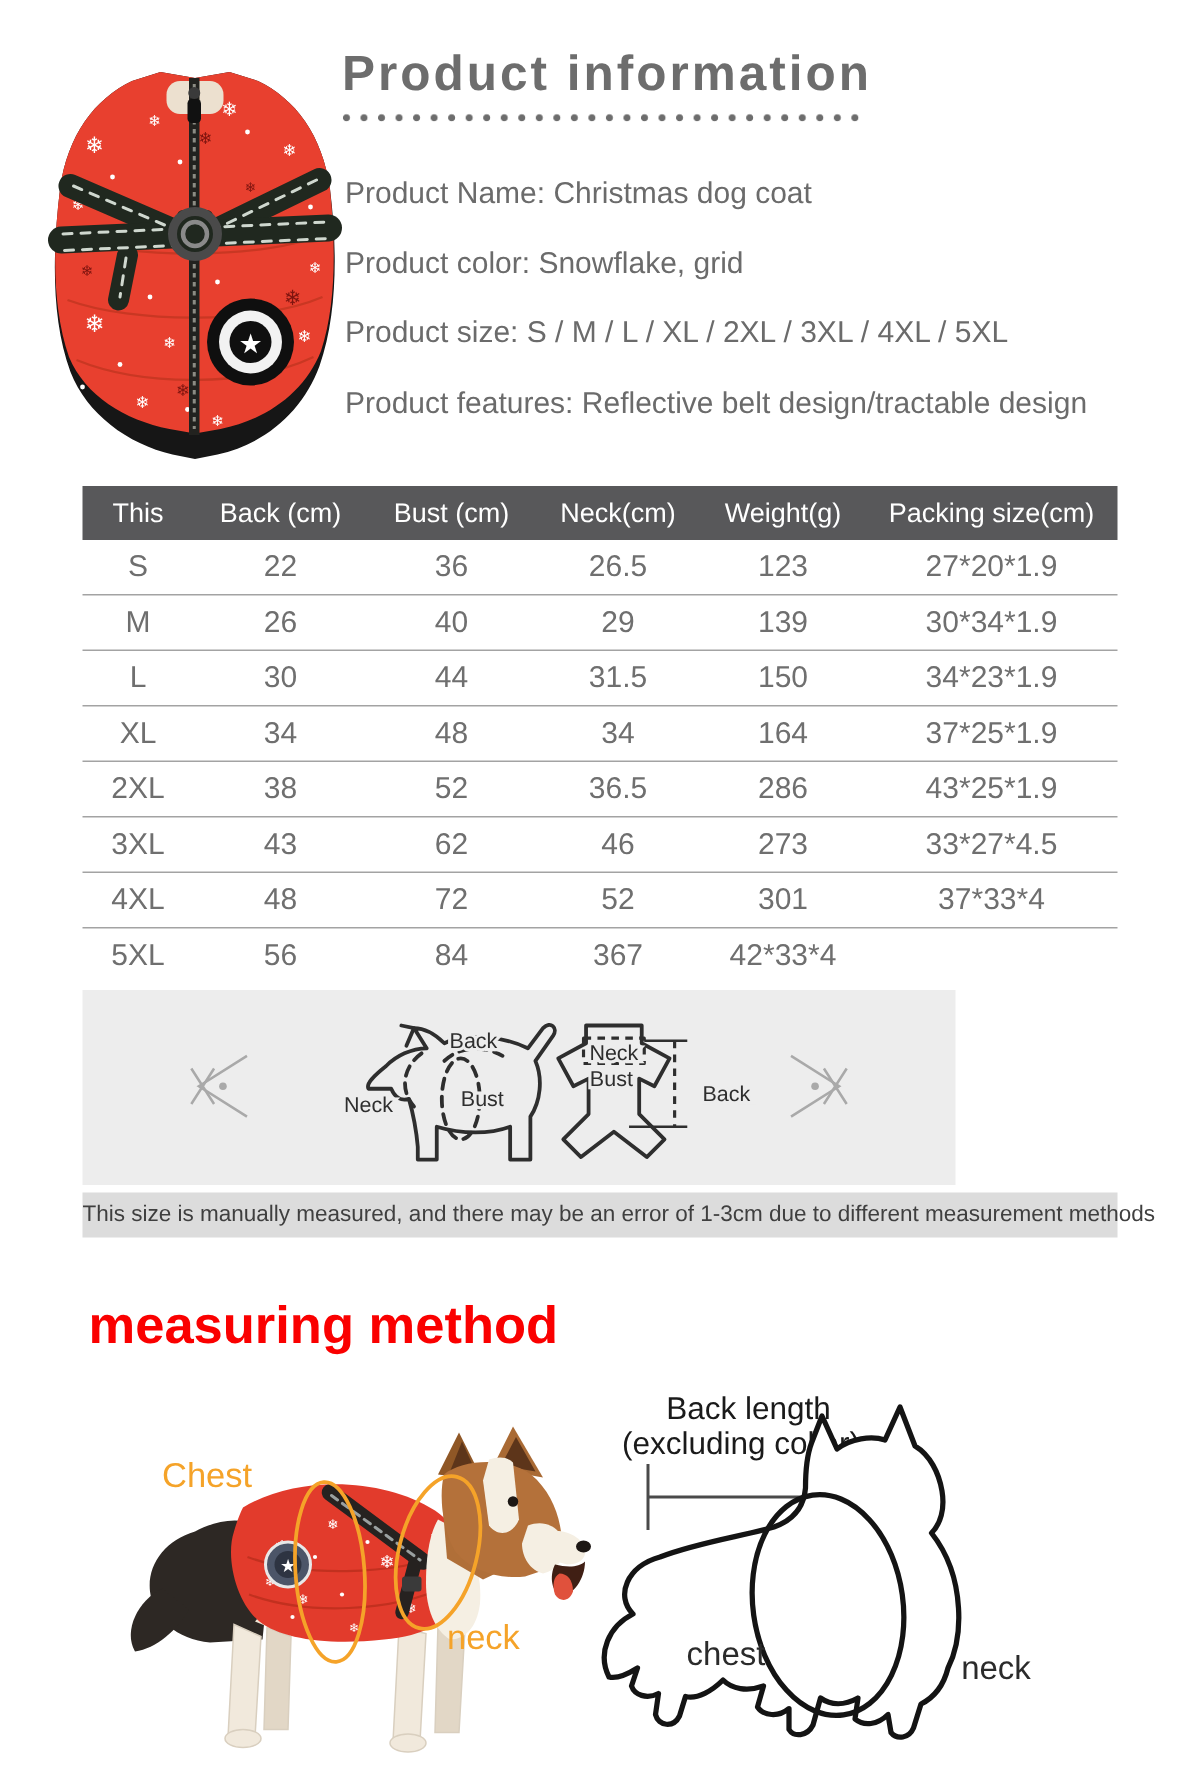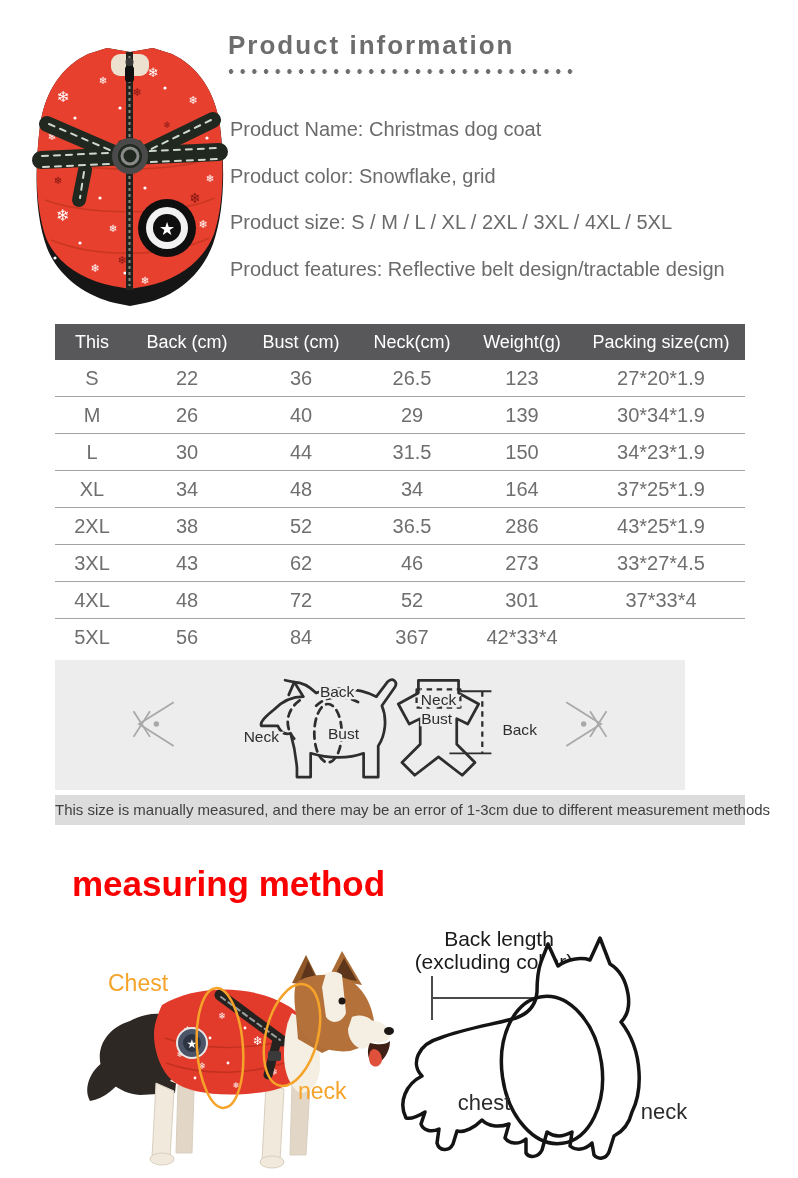--- a/index.html
+++ b/index.html
@@ -3,50 +3,50 @@
 <meta charset="utf-8">
 <style>
   html,body { margin:0; padding:0; background:#ffffff; }
   .page {
     position:relative; width:798px; height:1178px; background:#fff;
     font-family:"Liberation Sans","DejaVu Sans",sans-serif; overflow:hidden;
   }
   
   .product-photo { position:absolute; left:25px; top:28px; width:210px; height:282px; }
   .title-block { position:absolute; left:228px; top:30px; width:356px; }
-  .page-title { margin:0; font-size:26px; font-weight:700; letter-spacing:2px; color:#6d6d6d; white-space:nowrap; }
+  .page-title { margin:0; font-size:33px; font-weight:700; letter-spacing:2px; color:#6d6d6d; white-space:nowrap; }
   .title-dots {
     margin-top:7px; width:348px; height:7px;
     background-image:radial-gradient(circle at 3px 3.5px,#6d6d6d 2.1px,transparent 2.6px);
     background-size:11.7px 7px; background-repeat:repeat-x;
   }
   .info-line { position:absolute; left:230px; margin:0; font-size:20px; color:#6b6b6b; white-space:nowrap; }
   .info-0 { top:118px; } .info-1 { top:165px; } .info-2 { top:211px; } .info-3 { top:258px; }
 
   
   .size-table { position:absolute; left:55px; top:324px; width:690px; }
   .trow { display:grid; grid-template-columns:74px 116px 112px 110px 110px 168px; }
   .thead { background:#58585a; height:36px; }
   .th { color:#ffffff; font-size:18px; display:flex; align-items:center; justify-content:center; white-space:nowrap; }
   .tbody-row { height:37px; box-sizing:border-box; border-bottom:1px solid #a3a3a3; }
   .tbody-row:last-child { border-bottom:none; }
   .td { color:#6f6f6f; font-size:20px; display:flex; align-items:center; justify-content:center; white-space:nowrap; }
 
   
-  .diagram-strip { position:absolute; left:55px; top:660px; width:630px; height:130px; background:#ededed; }
+  .diagram-strip { position:absolute; left:55px; top:660px; width:582px; height:130px; background:#ededed; }
   .diagram-strip svg { display:block; width:100%; height:100%; }
 
   
   .notice-bar {
     position:absolute; left:55px; top:795px; width:690px; height:30px; background:#dcdcdc;
     color:#3f3f3f; font-size:15px; text-align:center; line-height:30px; white-space:nowrap;
   }
 
   
-  .measuring-heading { position:absolute; left:72px; top:864px; margin:0; font-size:35px; font-weight:700; color:#fa0000; }
+  .measuring-heading { position:absolute; left:59px; top:864px; margin:0; font-size:35px; font-weight:700; color:#fa0000; }
   .dog-photo  { position:absolute; left:70px;  top:942px; width:330px; height:232px; }
   .dog-sketch { position:absolute; left:392px; top:912px; width:402px; height:262px; }
 
   .sketch-label { font-size:17px; fill:#2e2e2e; paint-order:stroke; stroke:#ededed; stroke-width:5px; }
   .sf { font-family:"DejaVu Sans",sans-serif; }
 </style>
 </head>
 <body>
 
 <div class="page">

